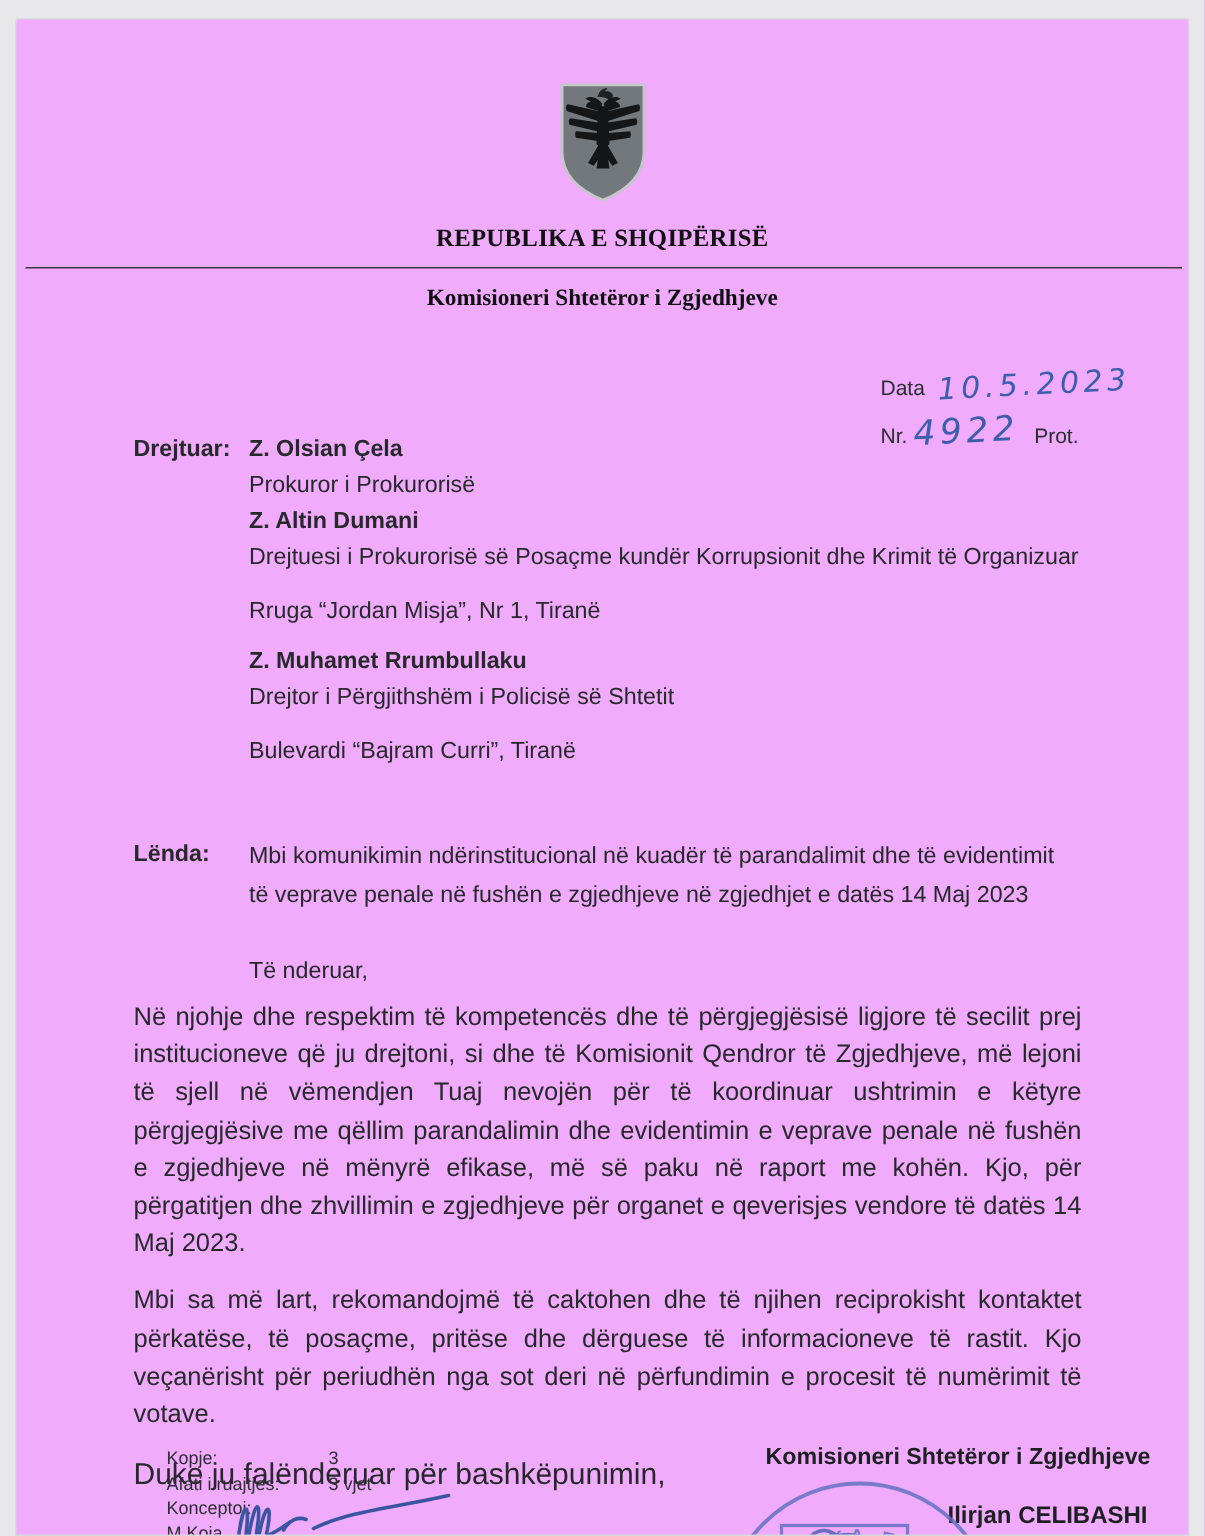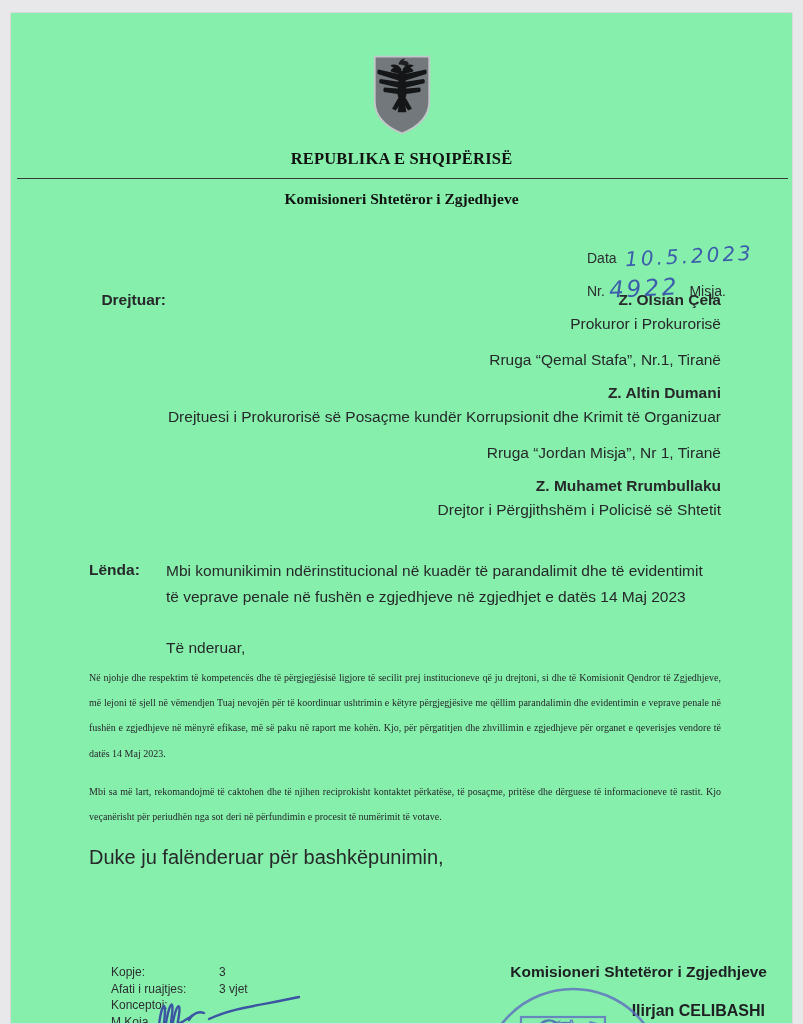--- a/index.html
+++ b/index.html
@@ -8,21 +8,21 @@
     position: relative;
     background: #e8e8eb;
     font-family: "Liberation Sans", sans-serif;
     color: #26282a;
     overflow: hidden;
   }
   .page {
     position: absolute;
     left: 10px; top: 12px;
     width: 783px; height: 1012px;
-    background: #86efac;
+    background: #f0abfc;
     border: 1px solid #d9d9dd;
     border-radius: 2px 2px 0 0;
     overflow: hidden;
   }
   .content { padding: 0 71px 0 78px; }
 
   
   .emblem { display: block; margin: 41px auto 0 auto; width: 62px; height: 82px; }
   .hdr-title {
     font-family: "Liberation Serif", serif;
@@ -57,42 +57,41 @@
     font-family: "DejaVu Sans", sans-serif;
     font-style: italic;
     color: #3c5dab;
     transform: rotate(-3deg);
   }
   .hand-date { font-size: 20px; letter-spacing: 3px; margin-left: 8px; }
   .hand-nr { font-size: 23px; letter-spacing: 3px; margin-left: 4px; margin-right: 10px; }
   .proto-row2 { margin-top: 7px; }
 
   
-  .addr-section { margin-top: 80px; text-align: right; }
+  .addr-section { margin-top: 80px; }
   .row { display: flex; }
   .label-col {
     width: 77px; flex: 0 0 77px;
     font-weight: bold; font-size: 15.5px; line-height: 24px;
   }
   .addr-body { flex: 1; }
   .addr-name { font-weight: bold; font-size: 15.5px; line-height: 24px; }
   .addr-title { font-size: 15.5px; line-height: 24px; }
   .addr-street { font-size: 15.5px; line-height: 24px; margin-top: 12px; margin-bottom: 9px; }
 
   
   .subject { margin-top: 36px; }
   .subject-text { font-size: 15.5px; line-height: 26px; flex: 1; padding-right: 6px; }
 
   
   .salutation { font-size: 15.5px; margin-top: 29px; padding-left: 77px; }
   .para {
-    font-size: 10px; line-height: 25.2px;
+    font-size: 17px; line-height: 25.2px;
     text-align: justify;
     margin-top: 13px;
-    font-family: Liberation Serif, serif;
   }
   .para-first { margin-top: 8px; }
   .closing { font-size: 20px; margin-top: 17px; }
 
   
   .meta {
     position: absolute; left: 100px; top: 951px;
     font-size: 12px; line-height: 16.5px; color: #2c2e31;
   }
   .meta-row { display: flex; }
@@ -132,42 +131,42 @@
     <div class="hdr-title">REPUBLIKA E SHQIPËRISË</div>
   </div>
   <hr class="hdr-rule">
   <div class="commissioner">Komisioneri Shtetëror i Zgjedhjeve</div>
 
   <div class="proto">
     <div class="proto-row">
       <span class="proto-label">Data</span><span class="hand hand-date">10.5.2023</span>
     </div>
     <div class="proto-row proto-row2">
-      <span class="proto-label">Nr.</span><span class="hand hand-nr">4922</span><span class="proto-label">Misja.</span>
+      <span class="proto-label">Nr.</span><span class="hand hand-nr">4922</span><span class="proto-label">Prot.</span>
     </div>
   </div>
 
   <div class="content">
 
     <div class="addr-section row">
       <div class="label-col">Drejtuar:</div>
       <div class="addr-body">
         <div>
           <div class="addr-name">Z. Olsian Çela</div>
           <div class="addr-title">Prokuror i Prokurorisë</div>
-          <div class="addr-street">Rruga “Qemal Stafa”, Nr.1, Tiranë</div>
         </div>
         <div>
           <div class="addr-name">Z. Altin Dumani</div>
           <div class="addr-title">Drejtuesi i Prokurorisë së Posaçme kundër Korrupsionit dhe Krimit të Organizuar</div>
           <div class="addr-street">Rruga “Jordan Misja”, Nr 1, Tiranë</div>
         </div>
         <div>
           <div class="addr-name">Z. Muhamet Rrumbullaku</div>
           <div class="addr-title">Drejtor i Përgjithshëm i Policisë së Shtetit</div>
+          <div class="addr-street">Bulevardi “Bajram Curri”, Tiranë</div>
         </div>
       </div>
     </div>
 
     <div class="subject row">
       <div class="label-col">Lënda:</div>
       <div class="subject-text">Mbi komunikimin ndërinstitucional në kuadër të parandalimit dhe të evidentimit të veprave penale në fushën e zgjedhjeve në zgjedhjet e datës 14 Maj 2023</div>
     </div>
 
     <div class="salutation">Të nderuar,</div>

